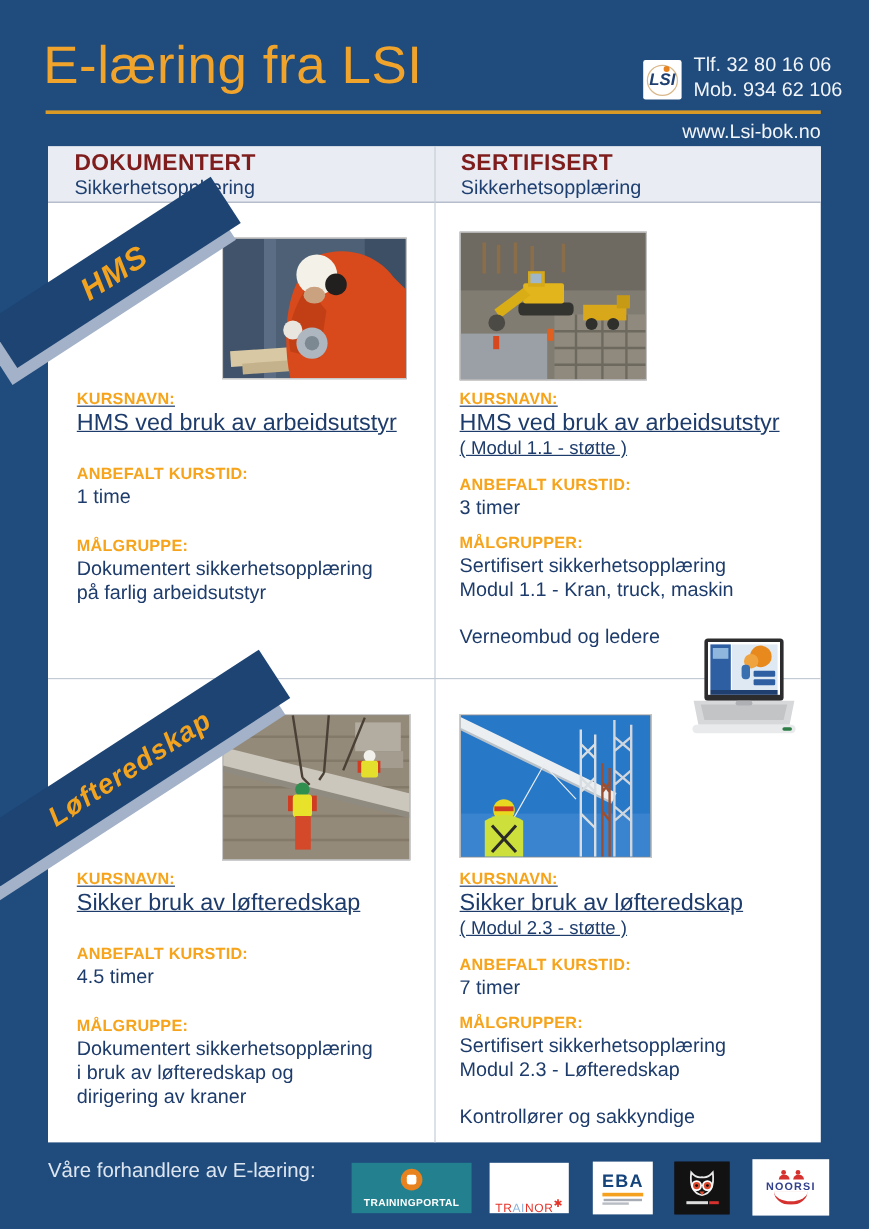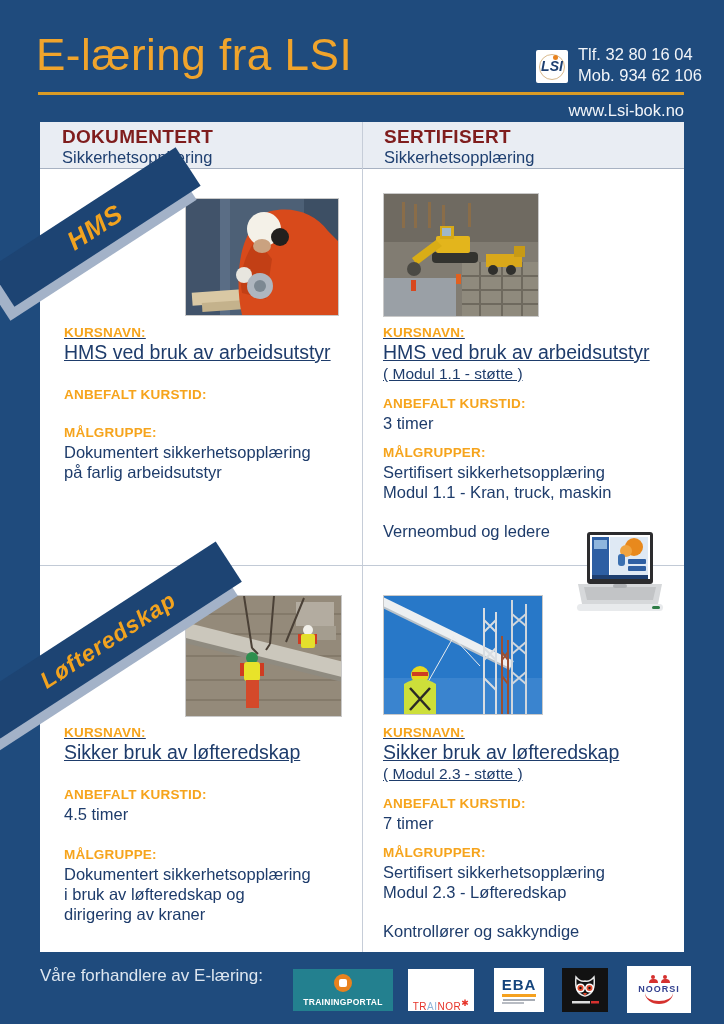--- a/index.html
+++ b/index.html
@@ -100,21 +100,21 @@
 
 <div class="page">
 
   <h1 class="title">E-læring fra LSI</h1>
   <div class="lsi-logo">
     <div class="ring"></div>
     <div class="txt">LSI</div>
     <div class="dot"></div>
   </div>
   <div class="phones">
-    <div>Tlf. 32 80 16 04</div>
+    <div>Tlf. 32 80 16 06</div>
     <div>Mob. 934 62 106</div>
   </div>
   <div class="hrule"></div>
   <div class="website">www.Lsi-bok.no</div>
 
   <div class="table">
 
     <div class="colheads">
       <div class="colhead">
         <div class="ch-title">DOKUMENTERT</div>
@@ -226,20 +226,21 @@
       </svg>
     </div>
 
     <div class="card c1">
       <div class="sect">
         <div class="lbl">KURSNAVN:</div>
         <div class="name">HMS ved bruk av arbeidsutstyr</div>
       </div>
       <div class="sect">
         <div class="lbl">ANBEFALT KURSTID:</div>
+        <div class="val">1 time</div>
       </div>
       <div class="sect">
         <div class="lbl">MÅLGRUPPE:</div>
         <div class="val pre">Dokumentert sikkerhetsopplæring
 på farlig arbeidsutstyr</div>
       </div>
     </div>
 
     <div class="card c2 tight">
       <div class="sect">

